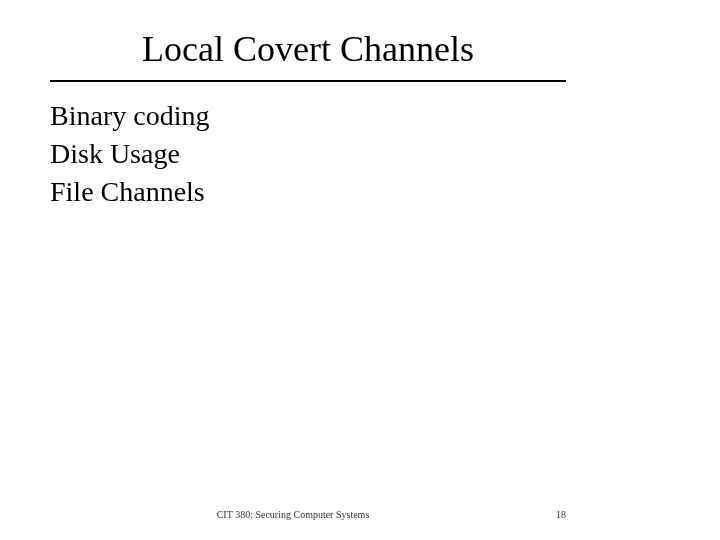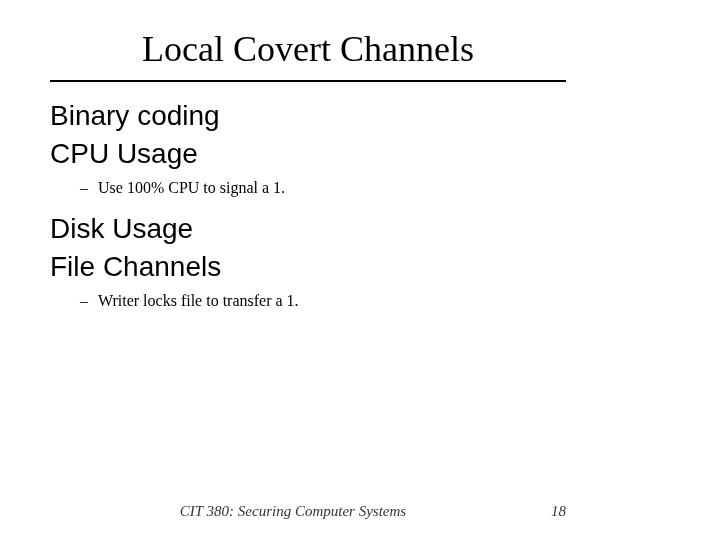--- a/index.html
+++ b/index.html
@@ -36,21 +36,21 @@
     .divider {
       border: none;
       border-top: 2px solid #000000;
       margin-bottom: 18px;
     }
 
     .section-heading {
       font-size: 28px;
       font-weight: normal;
       margin-bottom: 6px;
-      font-family: Liberation Sans, sans-serif;
+      font-family: Liberation Serif, serif;
     }
 
     .bullet-list {
       list-style: none;
       margin-left: 30px;
       margin-bottom: 12px;
     }
 
     .bullet-list li {
       font-size: 16px;
@@ -63,25 +63,24 @@
       content: '–';
       position: absolute;
       left: 0;
     }
 
     .footer {
       margin-top: auto;
       display: flex;
       justify-content: space-between;
       align-items: flex-end;
-      font-size: 15px;
+      font-size: 10px;
       color: #333333;
       border-top: none;
       padding-top: 8px;
-      font-style: italic;
     }
 
     .footer-left {
       flex: 1;
       text-align: center;
     }
 
     .footer-right {
       min-width: 30px;
       text-align: right;
@@ -92,35 +91,28 @@
 
 <div class="slide">
 
   <h1 class="title">Local Covert Channels</h1>
   <hr class="divider">
 
   <div class="section">
     <h2 class="section-heading">Binary coding</h2>
   </div>
 
-  <div class="section">
-    <h2 class="section-heading">CPU Usage</h2>
-    <ul class="bullet-list">
-      <li>Use 100% CPU to signal a 1.</li>
-    </ul>
-  </div>
 
   <div class="section">
     <h2 class="section-heading">Disk Usage</h2>
   </div>
 
   <div class="section">
     <h2 class="section-heading">File Channels</h2>
     <ul class="bullet-list">
-      <li>Writer locks file to transfer a 1.</li>
     </ul>
   </div>
 
   <div class="footer">
     <span class="footer-left">CIT 380: Securing Computer Systems</span>
     <span class="footer-right">18</span>
   </div>
 
 </div>
 

